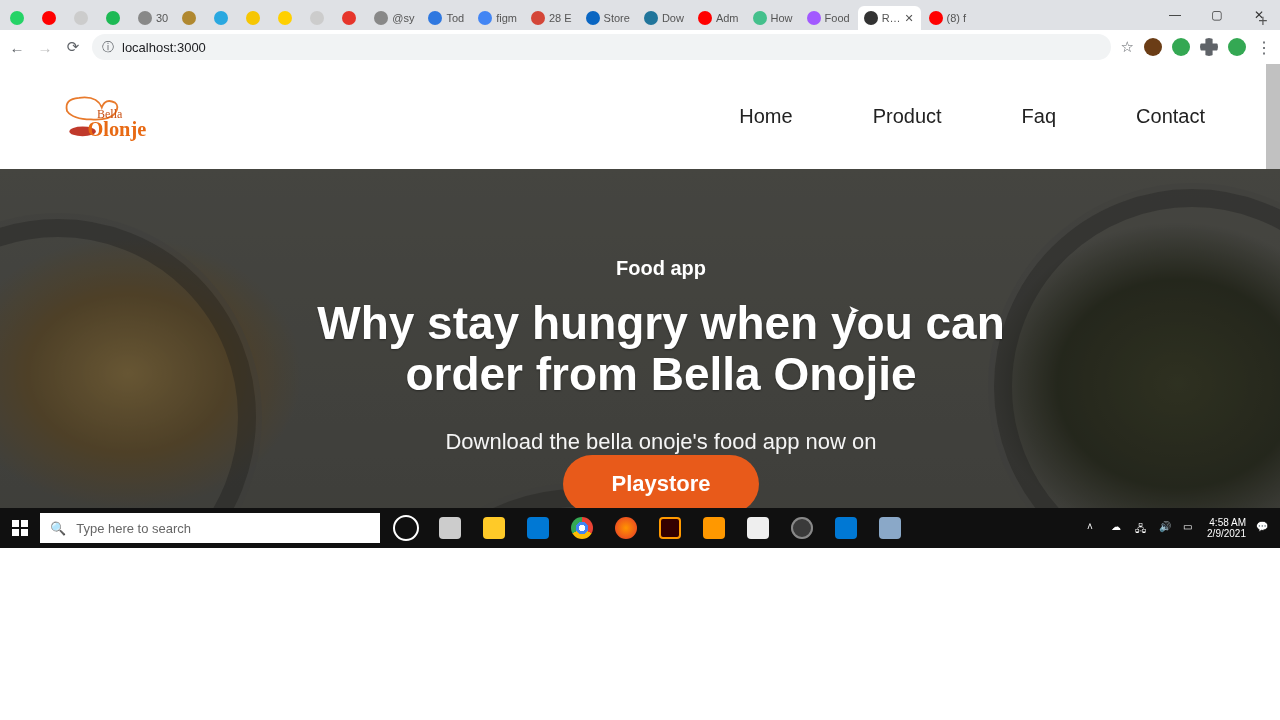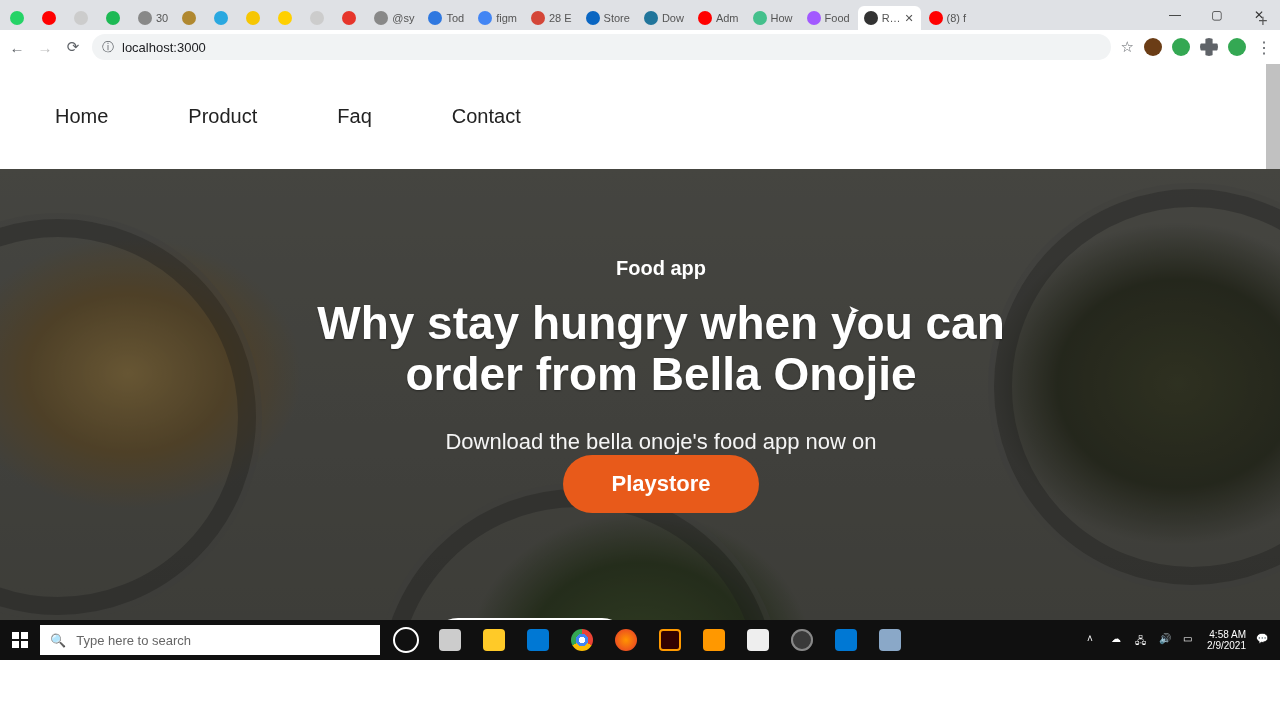--- a/index.html
+++ b/index.html
@@ -1,16 +1,16 @@
 <!DOCTYPE html>
 <html><head>
 <meta charset="utf-8">
 <style>
   html, body { margin:0; padding:0; font-family: "Segoe UI", Arial, sans-serif; overflow:hidden; }
-  .screen { width:1280px; height:660px; position:relative; background:#8b5cf6; }
+  .screen { width:1280px; height:548px; position:relative; background:#8b5cf6; }
 
   
   .tabstrip { height:30px; background:#dfe1e5; display:flex; align-items:flex-end; padding:0 4px; }
   .tab { height:24px; display:flex; align-items:center; padding:0 6px; border-radius:6px 6px 0 0; font-size:11px; color:#555; margin-right:2px; max-width:70px; overflow:hidden; white-space:nowrap; }
   .tab.active { background:#fff; }
   .tab .fav { width:14px; height:14px; border-radius:50%; margin-right:4px; flex:none; }
   .tab .close { width:10px; height:10px; margin-left:4px; color:#555; font-size:11px; line-height:10px; flex:none; }
   .window-controls { position:absolute; right:0; top:0; height:30px; display:flex; }
   .window-controls div { width:42px; display:flex; align-items:center; justify-content:center; color:#333; font-size:12px; }
   .newtab { width:26px; display:flex; align-items:center; justify-content:center; color:#555; font-size:16px; }
@@ -198,20 +198,28 @@
       <span style="background:transparent; color:#5f6368; width:auto;">⋮</span>
     </div>
   </div>
 
   <div class="viewport">
     <div class="scrollbar">
         <div class="thumb"></div>
       </div>
 
     <nav class="page-nav">
+      <div class="logo">
+        <svg viewBox="0 0 200 100">
+          <path d="M20 40 Q15 20 40 18 Q70 14 78 34 Q84 18 100 26 Q108 32 100 44 Q90 56 60 54 Q30 54 20 40 Z" fill="none" stroke="#e87a2c" stroke-width="3"></path>
+          <ellipse cx="46" cy="74" rx="22" ry="8" fill="#c0392b"></ellipse>
+          <text x="70" y="52" font-family="cursive" font-size="20" fill="#c94f12">Bella</text>
+          <text x="54" y="82" font-family="cursive" font-size="34" font-weight="bold" fill="#e86a14">Olonje</text>
+        </svg>
+      </div>
       <div class="menu" id="menu">
           <a href="#">Home</a>
           <a href="#">Product</a>
           <a href="#">Faq</a>
           <a href="#">Contact</a>
         </div>
     </nav>
 
     <section class="hero">
       <div class="hero-bg"></div>

